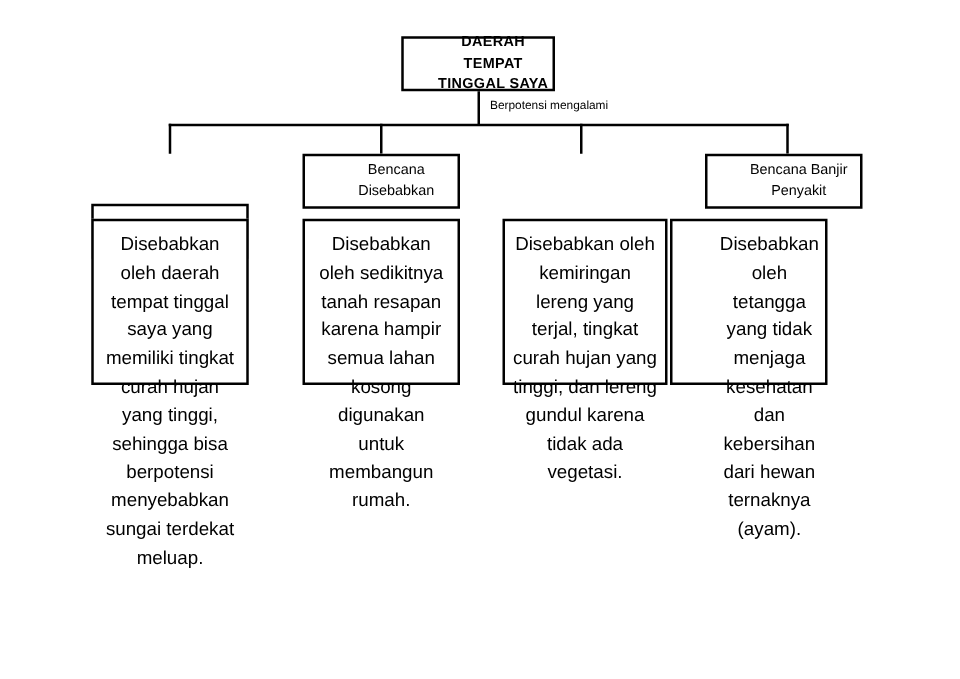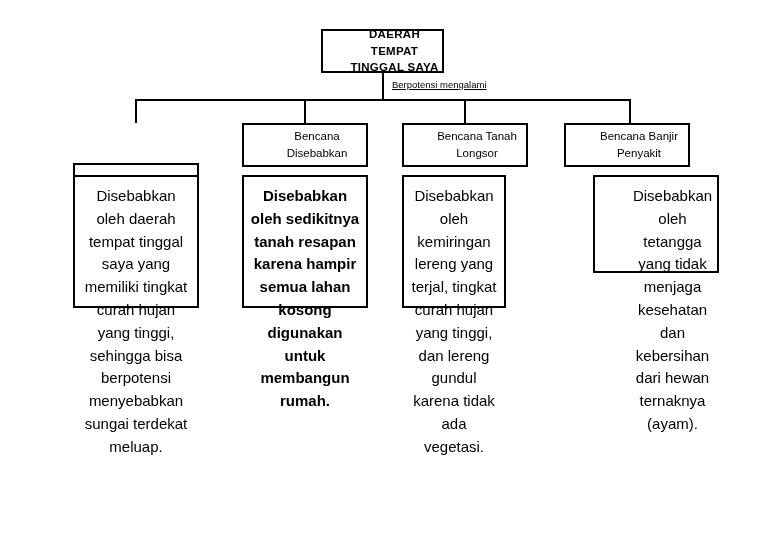--- a/index.html
+++ b/index.html
@@ -52,38 +52,37 @@
   .cat-3 { left: 564px; width: 126px; }
 
   .desc-box {
     top: 175px;
     padding: 8px 6px;
     font-size: 15px;
     line-height: 1.52;
     align-items: flex-start;
   }
   .desc-0 { left: 73px;  width: 126px; height: 133px; }
-  .desc-1 { left: 242px; width: 126px; height: 133px; font-weight: bold; }
-  .desc-2 { left: 402px; width: 104px; height: 133px; }
-  .desc-3 { left: 593px; width: 126px; height: 98px; padding-left: 39px; }
+  .desc-1 { left: 242px; width: 126px; height: 133px; }
+  .desc-2 { left: 402px; width: 132px; height: 133px; }
+  .desc-3 { left: 536px; width: 126px; height: 133px; padding-left: 39px; }
 
   .line {
     position: absolute;
     background: #000000;
   }
   .v-line { width: 2px; }
   .h-line { height: 2px; }
 
   .edge-label {
     position: absolute;
     font-size: 9.5px;
     background: #ffffff;
     padding: 0 3px;
     white-space: nowrap;
-    text-decoration: underline;
   }
 </style>
 </head>
 <body>
 
 <div id="canvas">
 
   <div class="box root-box">
     <span>DAERAH TEMPAT TINGGAL SAYA</span>
   </div>
@@ -98,23 +97,20 @@
   <div class="line v-line" style="left:304px; top:99px; height:24px;"></div>
   <div class="line v-line" style="left:464px; top:99px; height:24px;"></div>
   <div class="line v-line" style="left:629px; top:99px; height:24px;"></div>
 
   <div class="box cat-box cat-0">
     <span>Bencana Banjir</span>
   </div>
   <div class="box cat-box cat-1">
     <span>Bencana Disebabkan</span>
   </div>
-  <div class="box cat-box cat-2">
-    <span>Bencana Tanah Longsor</span>
-  </div>
   <div class="box cat-box cat-3">
     <span>Bencana Banjir Penyakit</span>
   </div>
 
   <div class="box desc-box desc-0">
     <span>Disebabkan oleh daerah tempat tinggal saya yang memiliki tingkat curah hujan yang tinggi, sehingga bisa berpotensi menyebabkan sungai terdekat meluap.</span>
   </div>
   <div class="box desc-box desc-1">
     <span>Disebabkan oleh sedikitnya tanah resapan karena hampir semua lahan kosong digunakan untuk membangun rumah.</span>
   </div>

